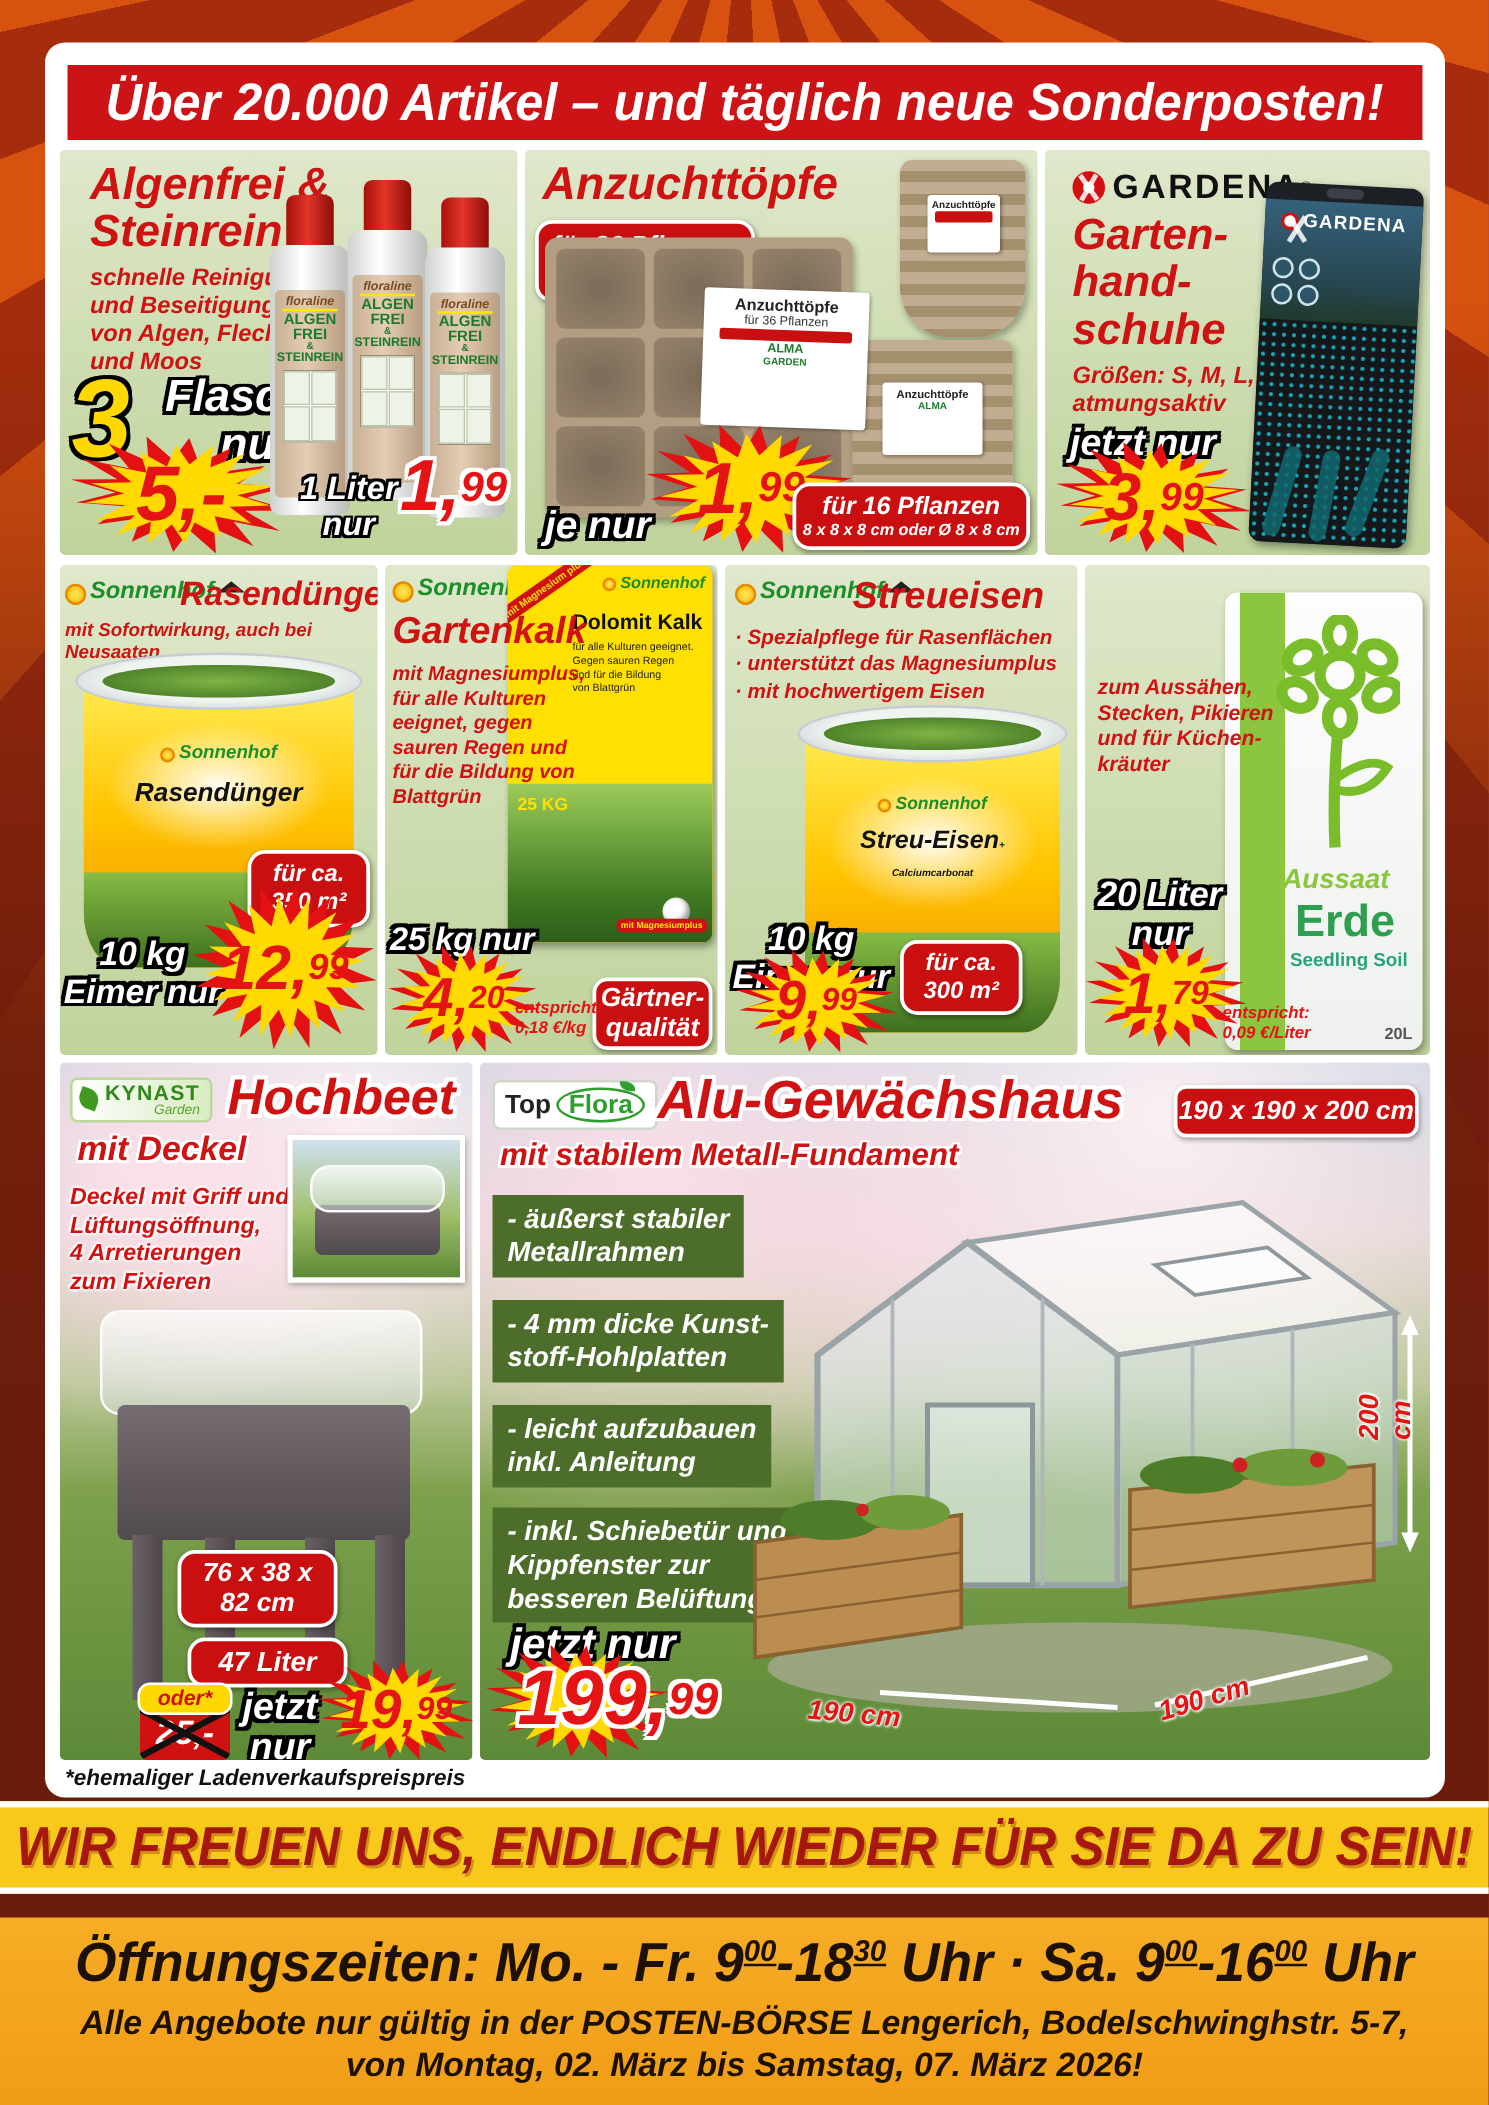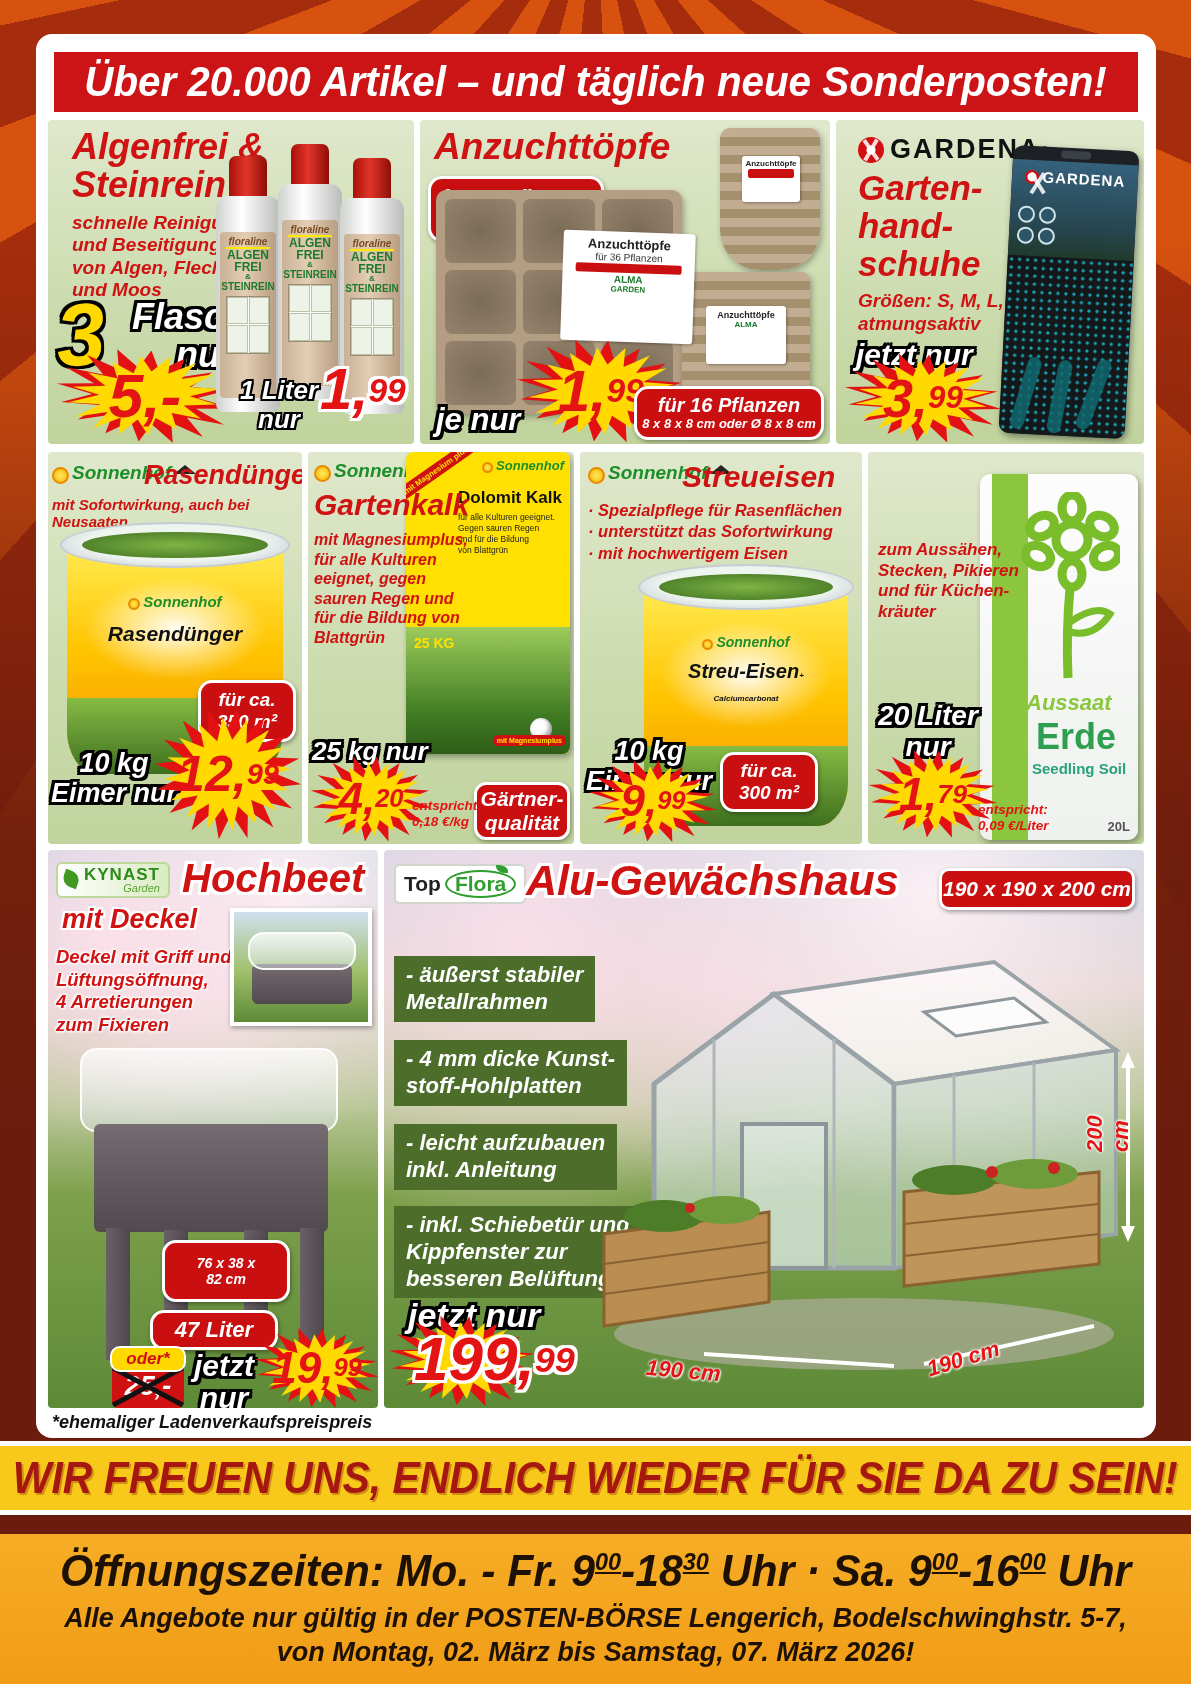--- a/index.html
+++ b/index.html
@@ -409,21 +409,21 @@
       <div class="abs" style="left:8px;top:10px">
         <span class="sh-logo">
             <i class="sh-sun"></i>
             <b class="sh-name" style="font-size:19px">Sonnenhof</b>
             <i class="sh-roof"></i>
           </span>
       </div>
       <div class="abs it red" style="left:102px;top:8px;font-size:30px">Streueisen</div>
       <div class="abs it red" style="left:8px;top:48px;font-size:16.5px;line-height:1.3">
         <div>· Spezialpflege für Rasenflächen</div>
-        <div>· unterstützt das Sofortwirkung</div>
+        <div>· unterstützt das Magnesiumplus</div>
         <div>· mit hochwertigem Eisen</div>
       </div>
       <div class="bucket" style="left:58px;top:112px;width:216px;height:262px">
         <div class="b-lid">
             <i></i>
           </div>
         <div class="b-body">
           <div class="b-white">
             <div style="padding-top:14px"><span class="sh-logo">
                   <i class="sh-sun" style="width:11px;height:11px"></i>
@@ -506,21 +506,21 @@
         <div class="hb-body" style="left:18px;top:52px;width:100px;height:40px"></div>
         <div class="hb-lid" style="left:14px;top:20px;width:108px;height:38px"></div>
       </div>
 
       <div class="hb-lid" style="left:32px;top:198px;width:258px;height:84px"></div>
       <div class="hb-body" style="left:46px;top:274px;width:234px;height:108px"></div>
       <i class="hb-leg" style="left:58px;top:378px;height:132px"></i>
       <i class="hb-leg" style="left:116px;top:380px;height:100px"></i>
       <i class="hb-leg" style="left:196px;top:380px;height:100px"></i>
       <i class="hb-leg" style="left:252px;top:378px;height:132px"></i>
-      <div class="rb ml" style="left:114px;top:390px;width:128px;height:62px;font-size:14px;z-index:3">76 x 38 x
+      <div class="rb ml" style="left:94px;top:390px;width:128px;height:62px;font-size:21px;z-index:3">76 x 38 x
 82 cm</div>
       <div class="rb" style="left:102px;top:460px;width:128px;height:40px;font-size:22px;z-index:3">47 Liter</div>
       <div class="statt-pill" style="left:62px;top:496px;width:76px;height:26px;font-size:17px;line-height:22px">oder*</div>
       <div class="statt-box" style="left:64px;top:514px;width:72px;height:44px;font-size:27px">
         <span>25,-</span>
         <i class="x1"></i>
           <i class="x2"></i>
       </div>
       <div class="abs it ob3 ml" style="left:146px;top:500px;font-size:30px;line-height:1.08;text-align:center;z-index:3">jetzt
 nur</div>
@@ -534,20 +534,21 @@
       </div>
     </section>
 
     <section class="cell photo-cell" style="left:336px;width:760px">
       <div class="topflora" style="left:10px;top:14px">
         <span class="tf-top">Top</span>
         <span class="tf-oval"><i></i><span>Flora</span></span>
       </div>
       <div class="abs it red ow3" style="left:142px;top:6px;font-size:43px">Alu-Gewächshaus</div>
       <div class="rb" style="left:555px;top:18px;width:196px;height:42px;font-size:21px;border-radius:10px;z-index:3">190 x 190 x 200 cm</div>
+      <div class="abs it red ow2" style="left:16px;top:60px;font-size:25px">mit stabilem Metall-Fundament</div>
       <div class="gb" style="left:10px;top:106px">- äußerst stabiler
 Metallrahmen</div>
       <div class="gb" style="left:10px;top:190px">- 4 mm dicke Kunst-
 stoff-Hohlplatten</div>
       <div class="gb" style="left:10px;top:274px">- leicht aufzubauen
 inkl. Anleitung</div>
       <div class="gb" style="left:10px;top:356px">- inkl. Schiebetür und
 Kippfenster zur
 besseren Belüftung</div>
 

